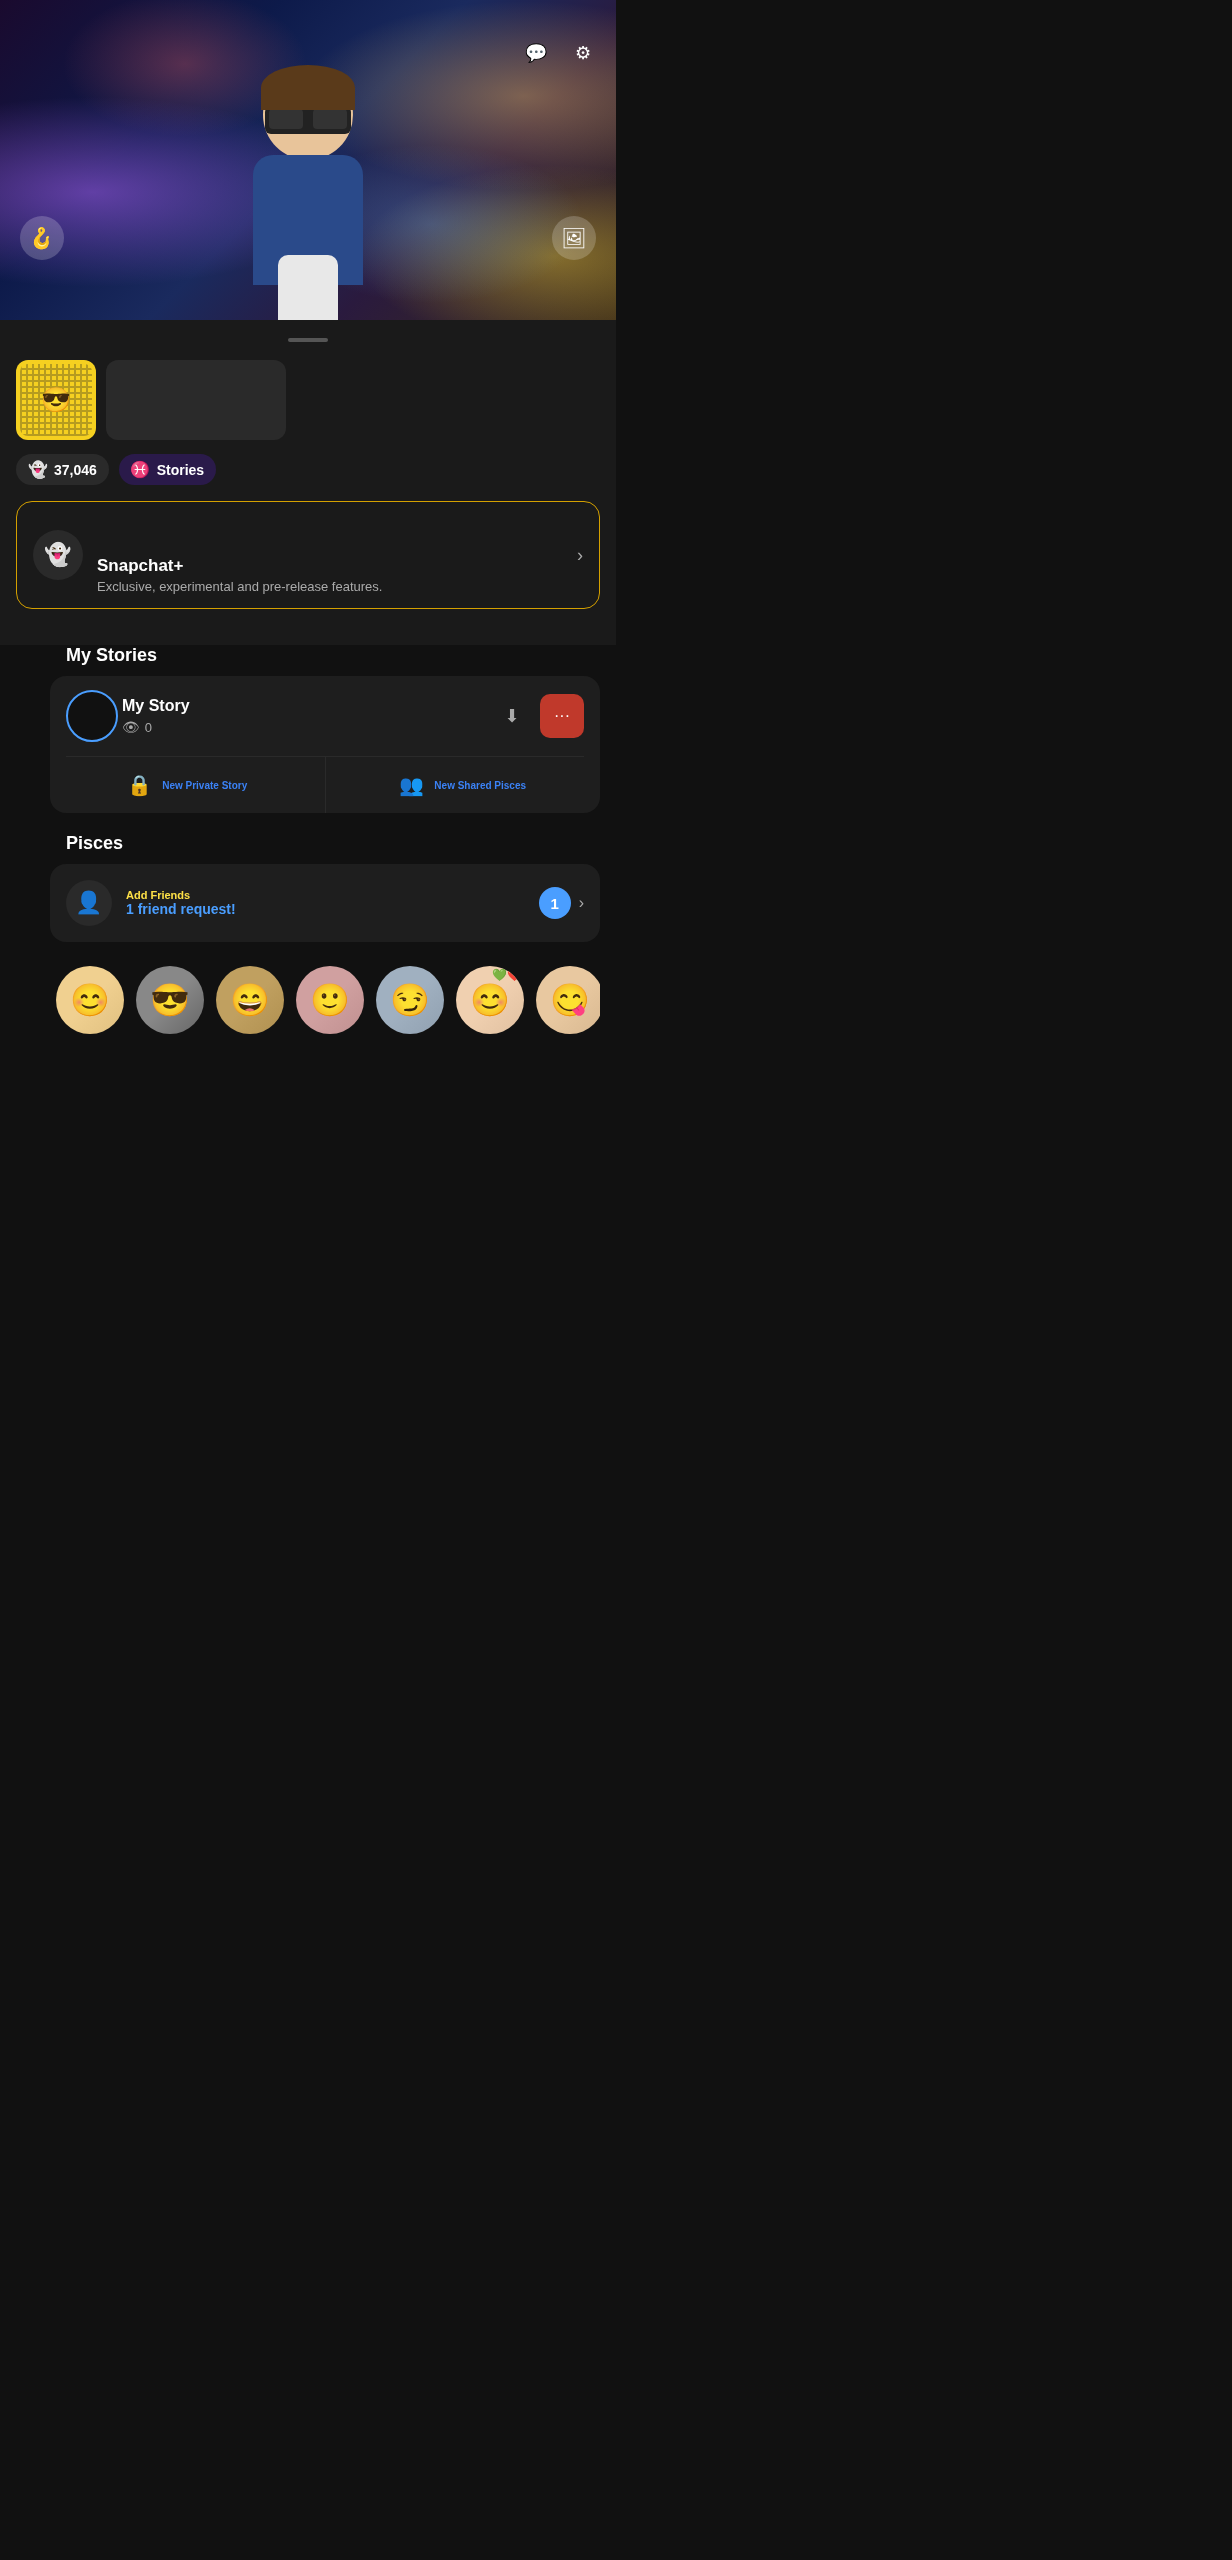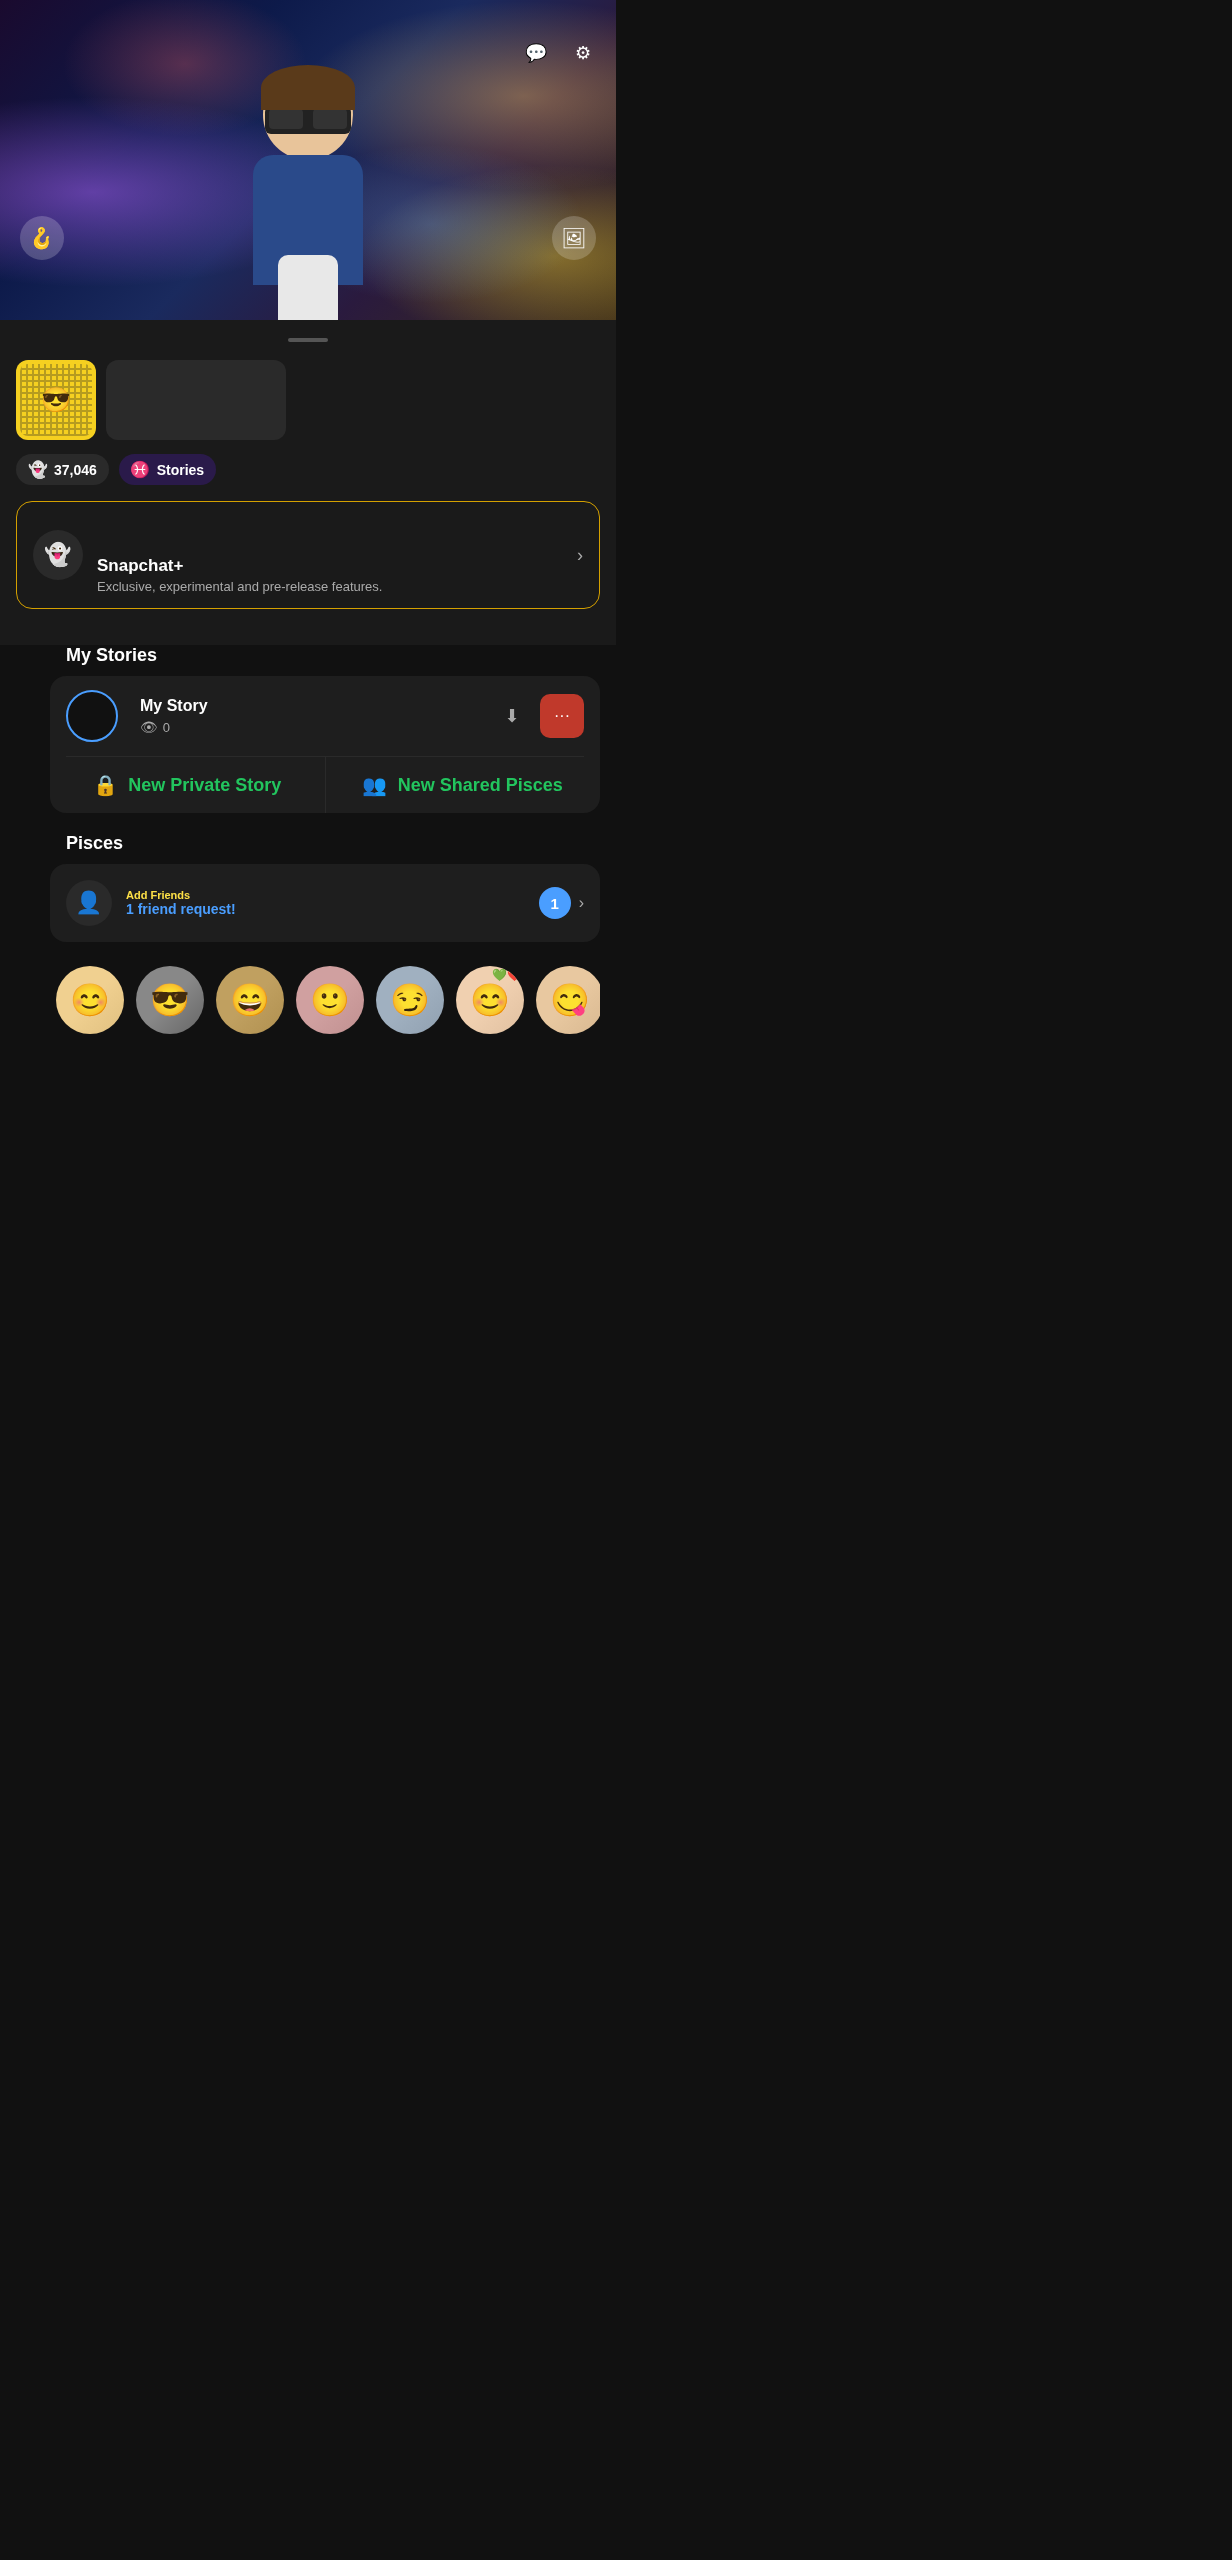--- a/index.html
+++ b/index.html
@@ -337,21 +337,21 @@
       background: #1e1e1e;
       border-radius: 16px;
       margin: 0 0 20px;
       overflow: hidden;
     }
 
     .my-story-row {
       display: flex;
       align-items: center;
       padding: 14px 16px;
-      gap: 22px;
+      gap: 4px;
     }
 
     .my-story-avatar {
       width: 52px;
       height: 52px;
       border-radius: 50%;
       background: #111;
       border: 2.5px solid #4a9eff;
       flex-shrink: 0;
     }
@@ -430,23 +430,23 @@
 
     .story-action-btn:first-child {
       border-right: 1px solid #2a2a2a;
     }
 
     .story-action-icon {
       font-size: 20px;
     }
 
     .story-action-label {
-      font-size: 18px;
+      font-size: 10px;
       font-weight: 600;
-      color: #22c55e;
+      color: #3b82f6;
     }
 
     
     .friends-section {
       padding: 0;
     }
 
     .add-friends-card {
       background: #1e1e1e;
       border-radius: 16px;

